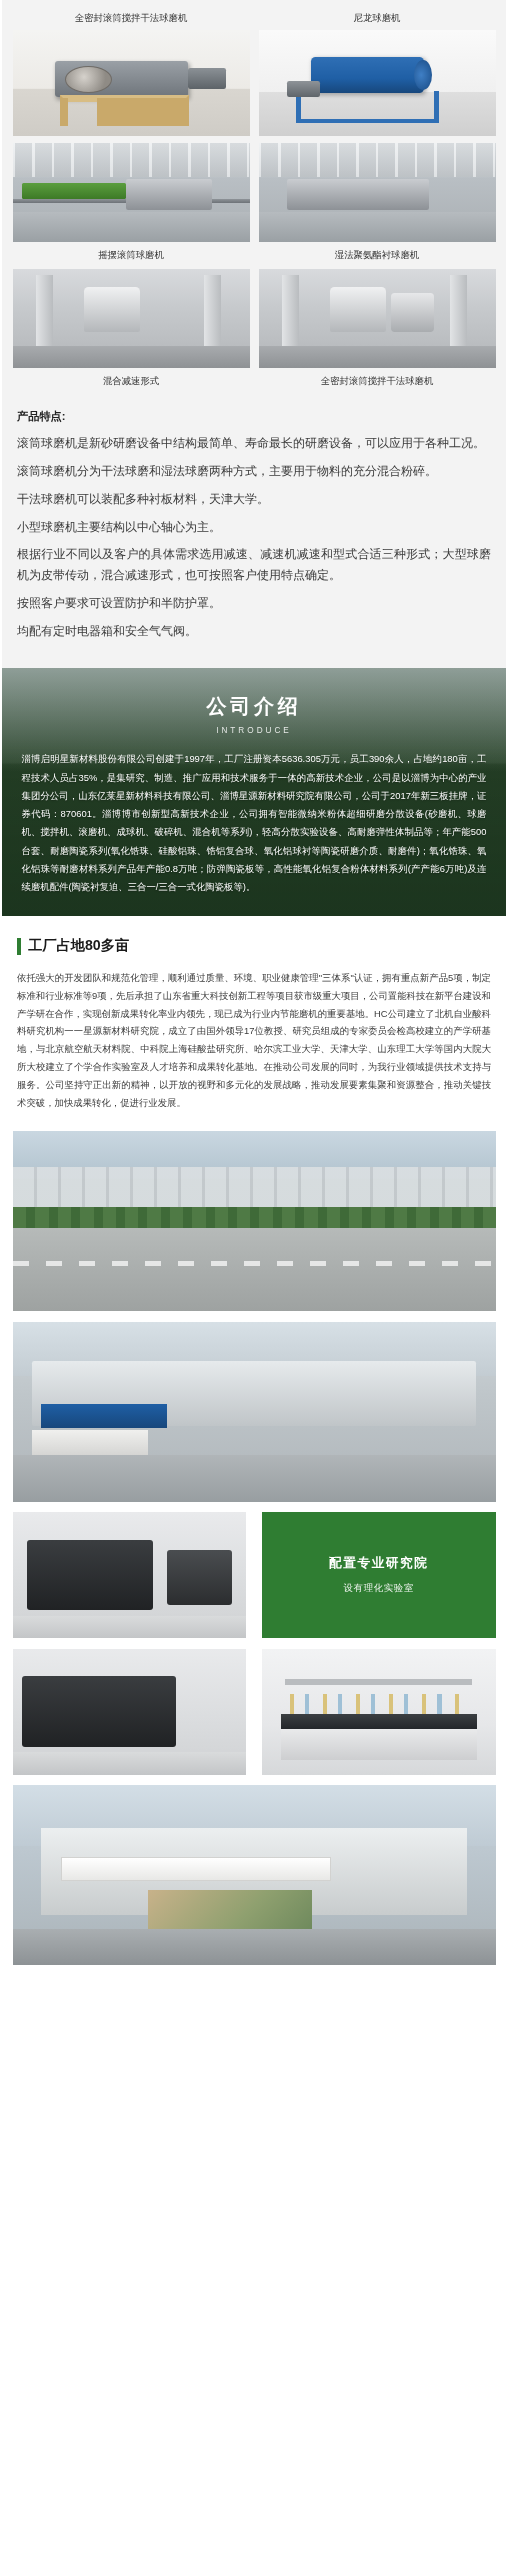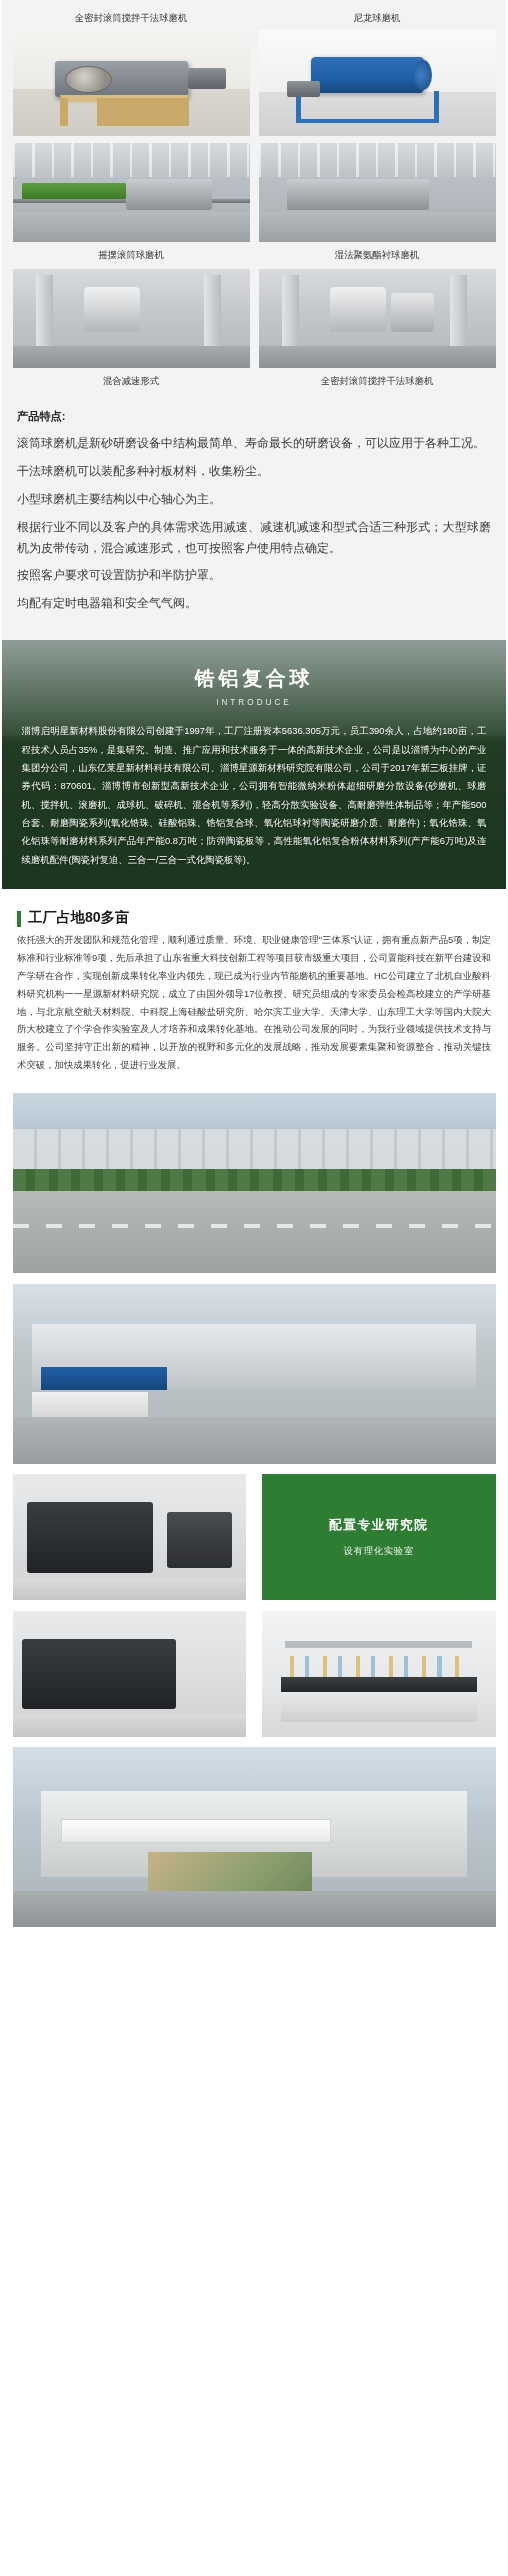--- a/index.html
+++ b/index.html
@@ -257,21 +257,21 @@
   }
 
   
   .factory {
     padding: 19.5px 15px 12px 15px;
     background: #fff;
   }
   .bar-title {
     display: flex;
     align-items: flex-end;
-    margin-bottom: 4px;
+    margin-bottom: 14px;
   }
   .bar-title .bar {
     width: 3.7px;
     height: 16.5px;
     background: #2f7d32;
     margin-right: 7.5px;
     flex: 0 0 auto;
   }
   .bar-title .txt {
     font-size: 14.2px;
@@ -467,29 +467,30 @@
           <span class="f2-floor"></span>
         </div>
         <div class="cap-bottom">全密封滚筒搅拌干法球磨机</div>
       </div>
     </div>
   </div>
 
   <div class="features">
     <h3>产品特点:</h3>
     <p>滚筒球磨机是新砂研磨设备中结构最简单、寿命最长的研磨设备，可以应用于各种工况。</p>
-    <p>干法球磨机可以装配多种衬板材料，收集粉尘。</p>
+    <p>滚筒球磨机分为干法球磨和湿法球磨两种方式，主要用于物料的充分混合粉碎。</p>
+    <p>干法球磨机可以装配多种衬板材料，天津大学。</p>
     <p>小型球磨机主要结构以中心轴心为主。</p>
     <p>根据行业不同以及客户的具体需求选用减速、减速机减速和型式合适三种形式；大型球磨机为皮带传动，混合减速形式，也可按照客户使用特点确定。</p>
     <p>按照客户要求可设置防护和半防护罩。</p>
     <p>均配有定时电器箱和安全气气阀。</p>
   </div>
 
   <div class="intro-hero">
-    <div class="intro-title">锆铝复合球</div>
+    <div class="intro-title">公司介绍</div>
     <div class="intro-sub">INTRODUCE</div>
     <div class="intro-body">淄博启明星新材料股份有限公司创建于1997年，工厂注册资本5636.305万元，员工390余人，占地约180亩，工程技术人员占35%，是集研究、制造、推广应用和技术服务于一体的高新技术企业，公司是以淄博为中心的产业集团分公司，山东亿莱星新材料科技有限公司、淄博星源新材料研究院有限公司，公司于2017年新三板挂牌，证券代码：870601。淄博博市创新型高新技术企业，公司拥有智能微纳米粉体超细研磨分散设备(砂磨机、球磨机、搅拌机、滚磨机、成球机、破碎机、混合机等系列)，轻高分散实验设备、高耐磨弹性体制品等；年产能500台套、耐磨陶瓷系列(氧化锆珠、硅酸铝珠、锆铝复合球、氧化铝球衬等陶瓷研磨介质、耐磨件)；氧化锆珠、氧化铝珠等耐磨材料系列产品年产能0.8万吨；防弹陶瓷板等，高性能氧化铝复合粉体材料系列(产产能6万吨)及连续磨机配件(陶瓷衬复迫、三合一/三合一式化陶瓷板等)。</div>
   </div>
 
   <div class="factory">
     <div class="bar-title">
       <span class="bar"></span>
       <span class="txt">工厂占地80多亩</span>
     </div>
     <p>依托强大的开发团队和规范化管理，顺利通过质量、环境、职业健康管理"三体系"认证，拥有重点新产品5项，制定标准和行业标准等9项，先后承担了山东省重大科技创新工程等项目获市级重大项目，公司置能科技在新平台建设和产学研在合作，实现创新成果转化率业内领先，现已成为行业内节能磨机的重要基地。HC公司建立了北机自业酸科料研究机构一一星源新材料研究院，成立了由国外领导17位教授、研究员组成的专家委员会检高校建立的产学研基地，与北京航空航天材料院、中科院上海硅酸盐研究所、哈尔滨工业大学、天津大学、山东理工大学等国内大院大所大校建立了个学合作实验室及人才培养和成果转化基地。在推动公司发展的同时，为我行业领域提供技术支持与服务。公司坚持守正出新的精神，以开放的视野和多元化的发展战略，推动发展要素集聚和资源整合，推动关键技术突破，加快成果转化，促进行业发展。</p>

